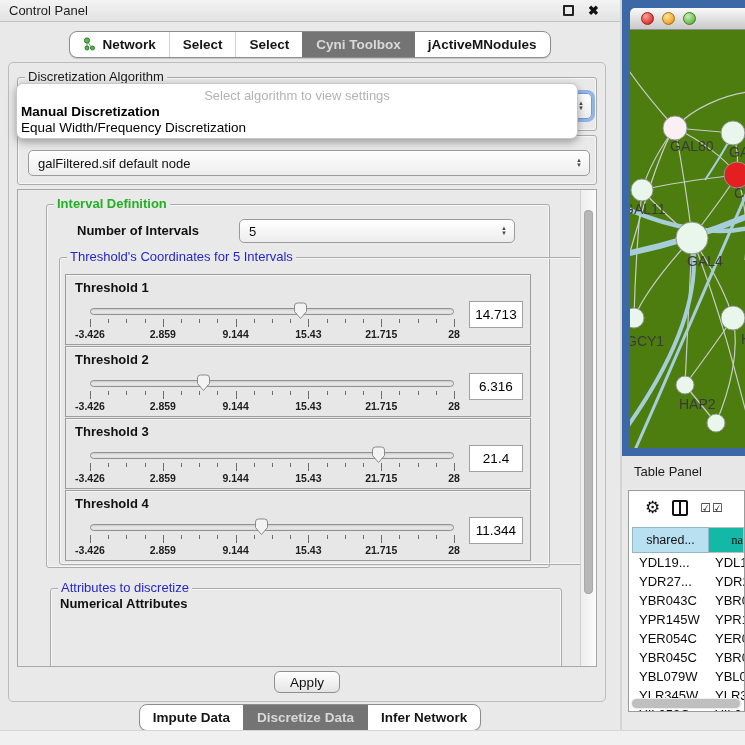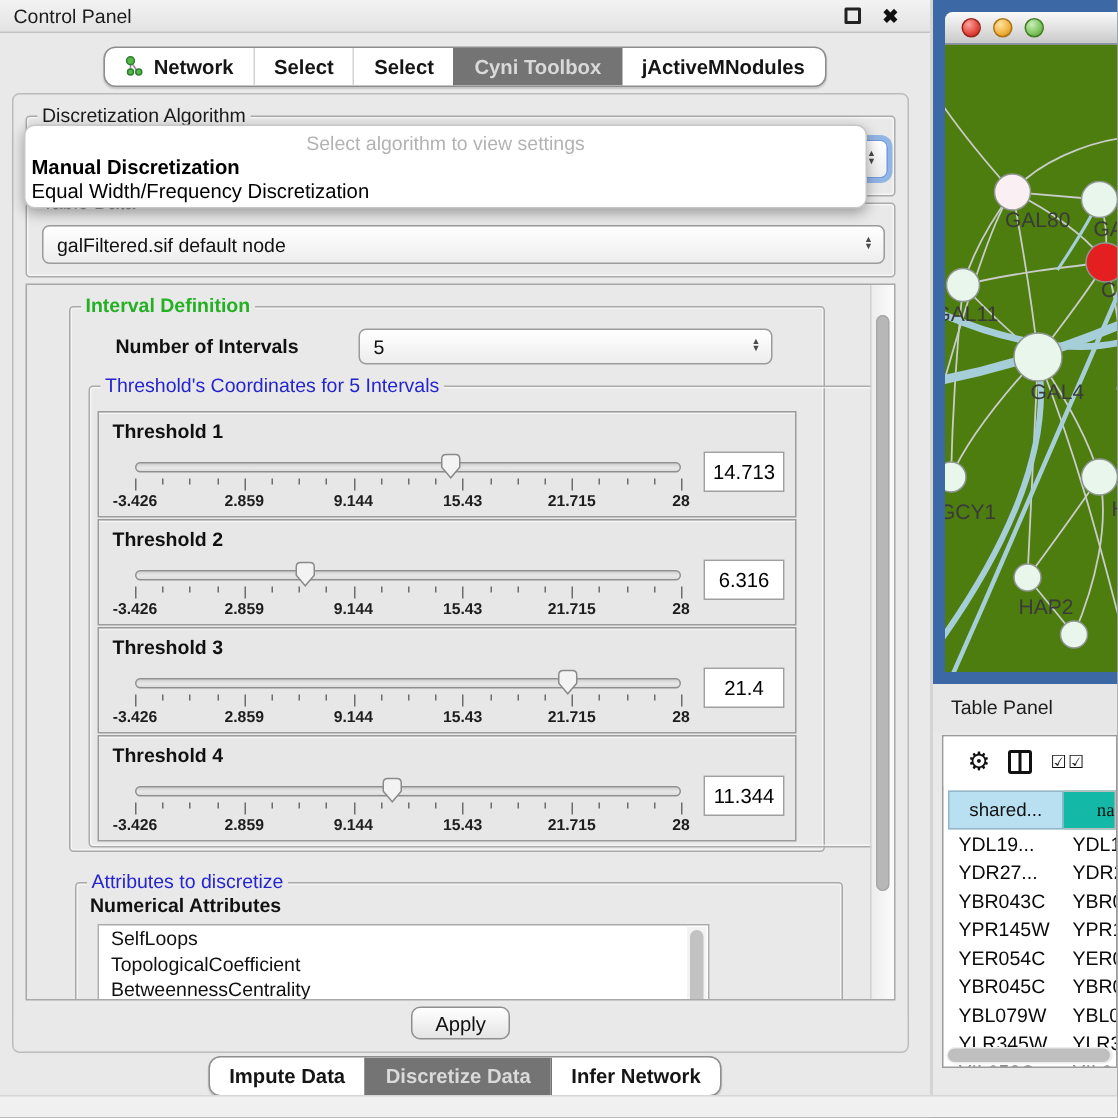--- a/index.html
+++ b/index.html
@@ -372,30 +372,20 @@
     </div>
     <div class="thr-value">11.344</div>
   </div>
               </div>
           </div>
         </div>
 
         <div class="grp" style="left:32px; top:398px; width:512px; height:92px;">
           <span class="gtitle blue">Attributes to discretize</span>
           <span class="attr-label">Numerical Attributes</span>
-          <div class="listbox">
-            <div id="attr-items">
-                <div class="item">SelfLoops</div>
-                <div class="item">TopologicalCoefficient</div>
-                <div class="item">BetweennessCentrality</div>
-              </div>
-            <div class="list-scroll">
-                <div class="thumb"></div>
-              </div>
-          </div>
         </div>
 
         <div class="vscroll">
           <div class="thumb" style="top:20px; height:384px;"></div>
         </div>
       </div>
 
       <div class="apply-btn">Apply</div>
     </div>
 

